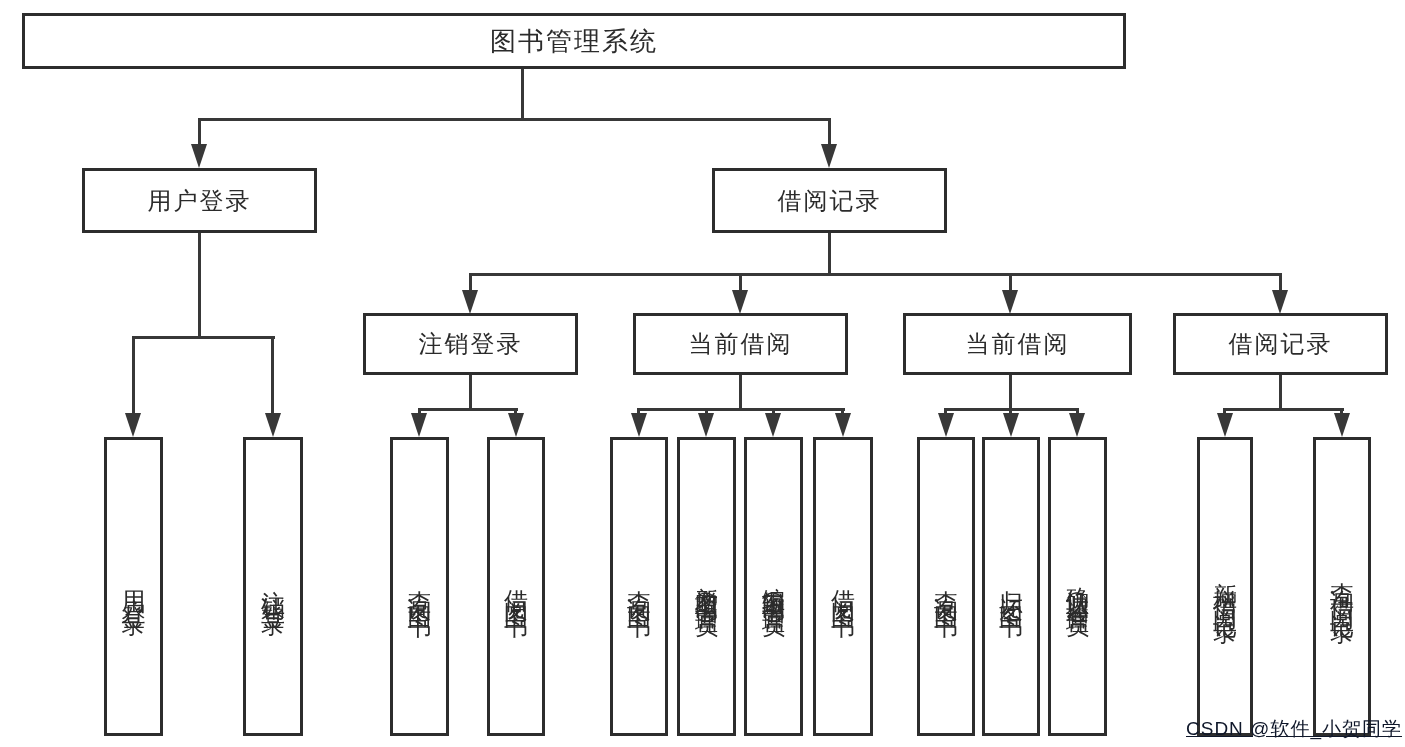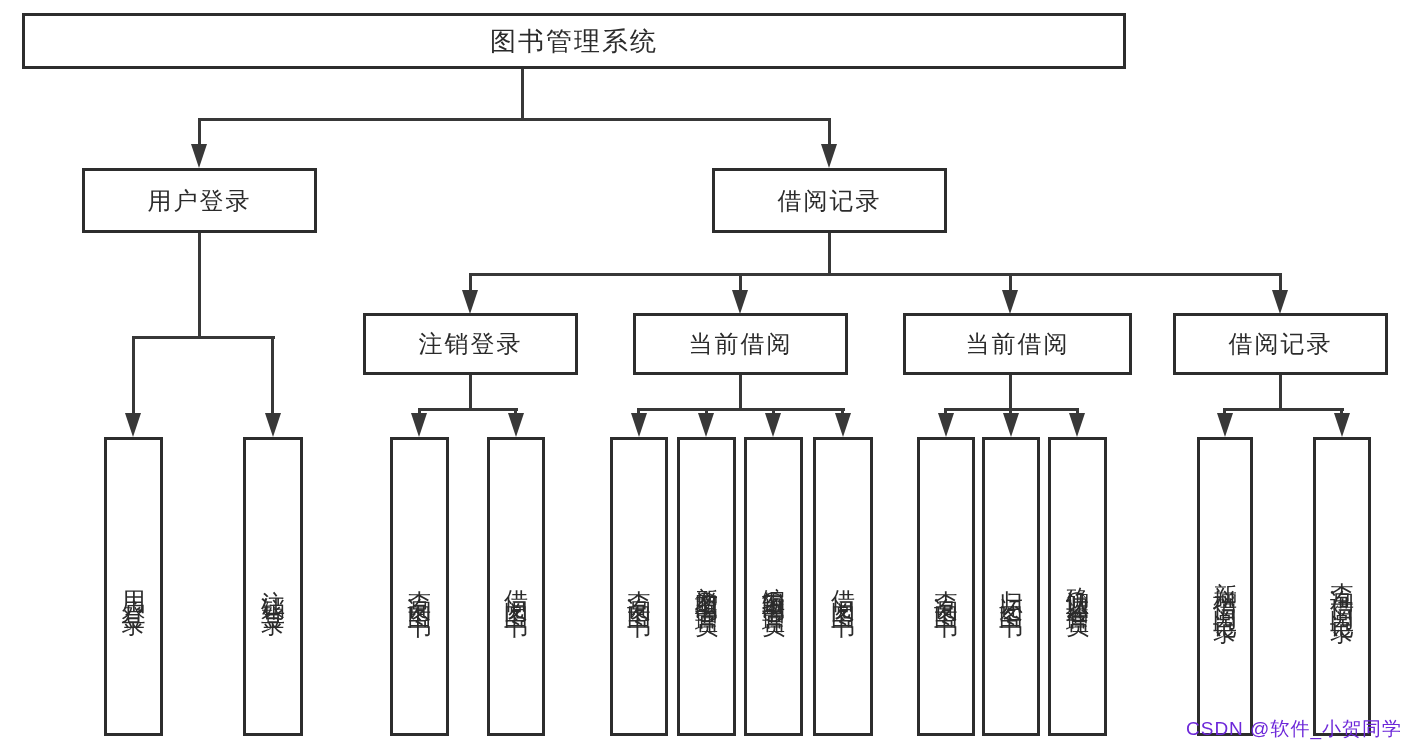--- a/index.html
+++ b/index.html
@@ -22,22 +22,22 @@
   }
   .vnode.long .vtext{letter-spacing:4px;font-size:23px;}
   .vline{position:absolute;width:3px;background:#383838;}
   .hline{position:absolute;height:3px;background:#383838;}
   .arrow{
     position:absolute;width:0;height:0;
     border-left:8px solid transparent;border-right:8px solid transparent;
     border-top:24px solid #383838;
   }
   #watermark{
-    position:absolute;left:1186px;top:716px;font-size:19px;color:#6d28d9;
-    letter-spacing:1px;white-space:nowrap;
+    position:absolute;left:1186px;top:716px;font-size:19px;color:#0f172a;
+    letter-spacing:1px;white-space:nowrap;text-decoration:underline;
   }
 </style>
 </head>
 <body>
 
 <div id="canvas">
 
   <div class="node" style="left:22px;top:13px;width:1104px;height:56px;font-size:26px;">
     <span>图书管理系统</span>
   </div>

